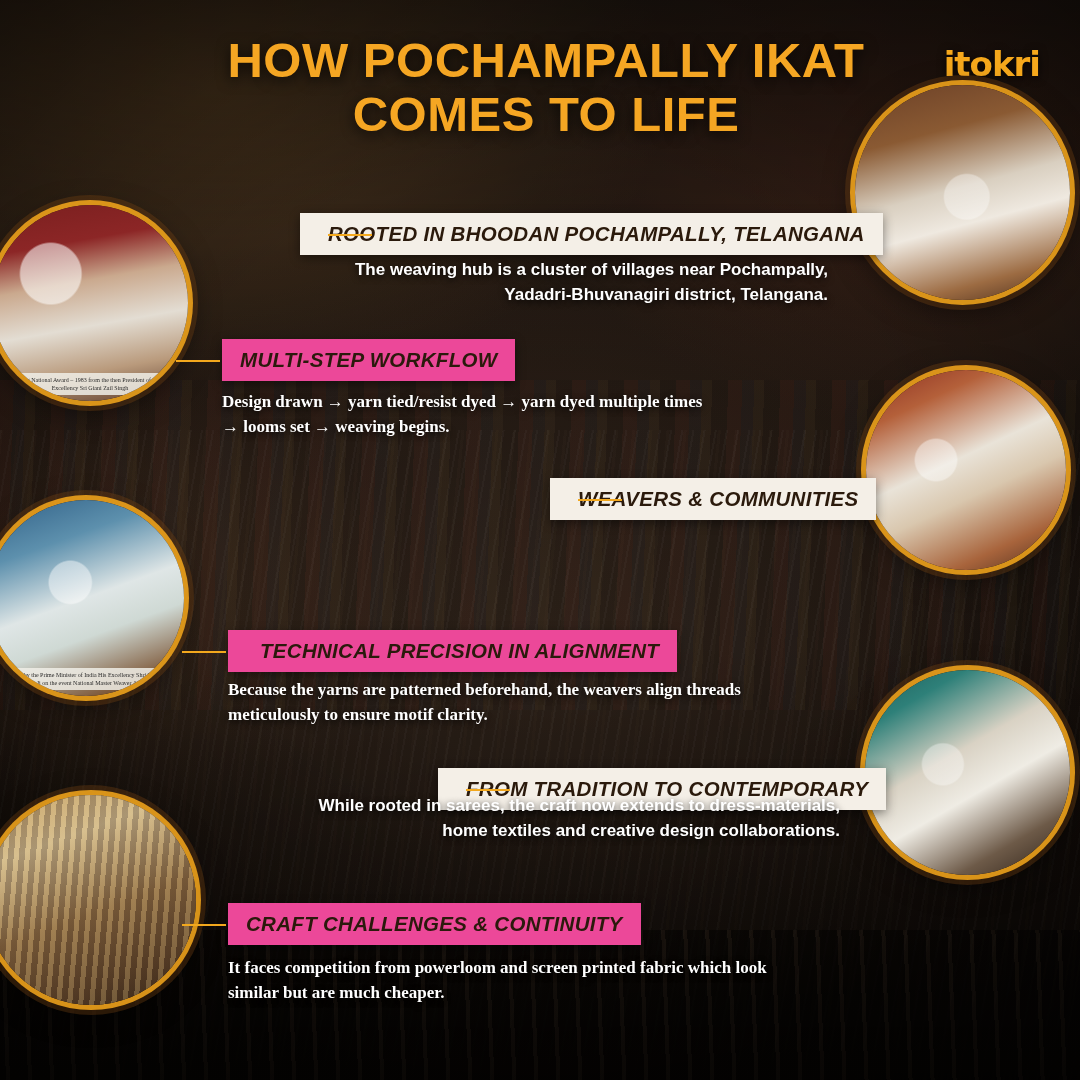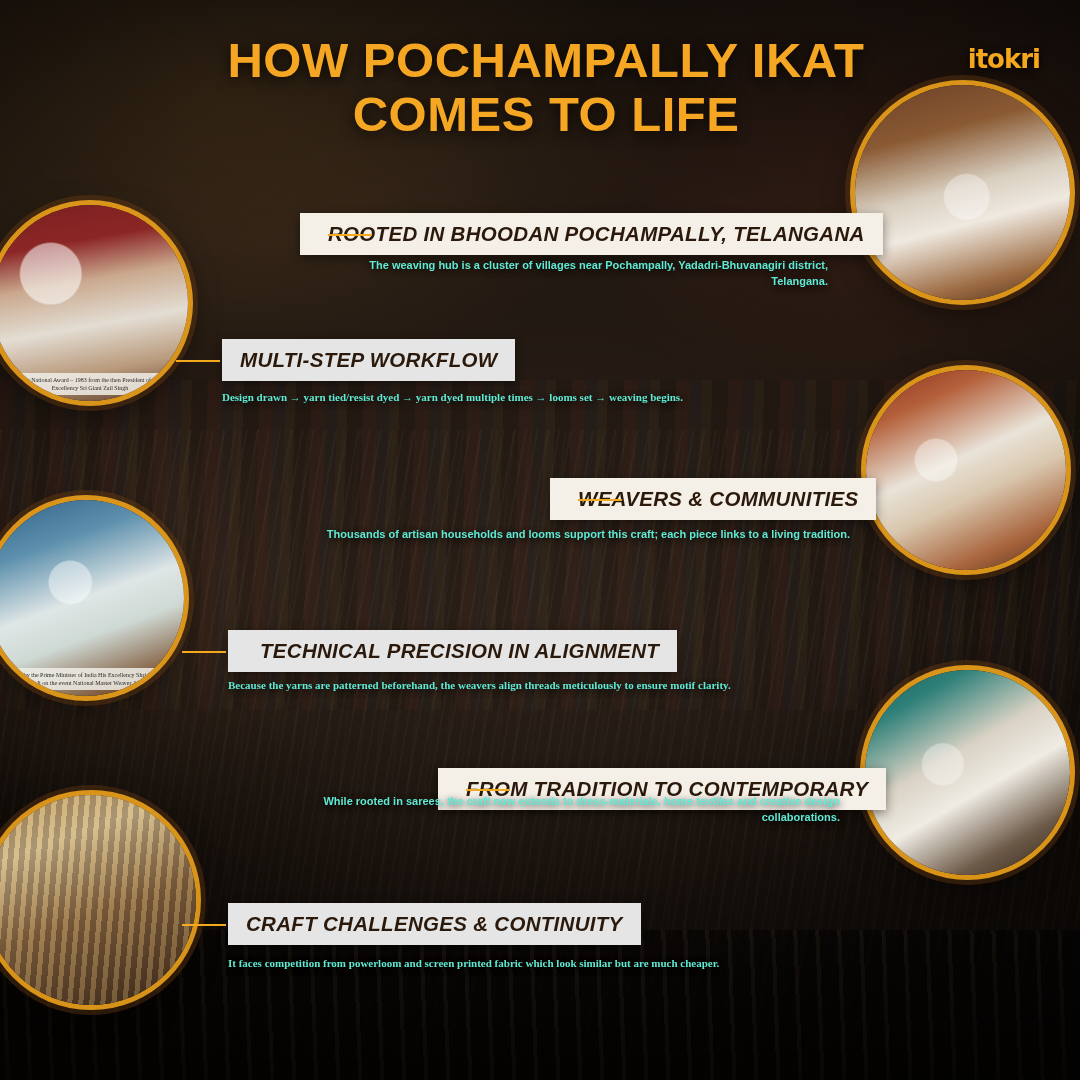--- a/index.html
+++ b/index.html
@@ -87,21 +87,21 @@
     letter-spacing: 0.5px;
     text-shadow: 0 3px 14px rgba(0,0,0,0.75);
     padding: 0 120px;
     box-sizing: border-box;
   }
   .brand {
     position: absolute;
     top: 44px;
     right: 40px;
     color: #F6A81C;
-    font-size: 26px;
+    font-size: 34px;
     font-weight: bold;
     letter-spacing: -1px;
     font-family: "DejaVu Sans", sans-serif;
     text-shadow: 0 2px 8px rgba(0,0,0,0.8);
   }
 
   
   .circle {
     position: absolute;
     border-radius: 50%;
@@ -166,35 +166,35 @@
     padding: 9px 18px;
     font-size: 20.5px;
     font-weight: bold;
     font-style: italic;
     letter-spacing: 0.3px;
     color: #2b1a0c;
     box-shadow: 0 3px 10px rgba(0,0,0,0.45);
     white-space: nowrap;
   }
   .label.cream { background: #F4EFE7; padding-left: 28px; }
-  .label.gold  { background: #e5e5e5; }
+  .label.gold  { background: #ec4899; }
   .label::before {
     content: "";
     position: absolute;
     top: 50%;
     width: 44px;
     height: 2px;
     background: #F3A81D;
   }
   .label.line-left::before  { left: -46px; }
 
   .body {
     position: absolute;
-    color: #5eead4;
-    font-size: 11px;
+    color: #ffffff;
+    font-size: 17px;
     font-weight: bold;
     line-height: 1.45;
     text-shadow: 0 2px 7px rgba(0,0,0,0.85);
   }
   .body.right { text-align: right; }
   .body.left  { text-align: left; font-family: Liberation Serif, serif; }
 </style>
 </head>
 <body>
 
@@ -238,21 +238,20 @@
     <div class="ph ph-loom"></div>
   </div>
 
   <div class="label cream" style="left:300px; top:213px;">ROOTED IN BHOODAN POCHAMPALLY, TELANGANA</div>
   <div class="body right" style="right:252px; top:258px; width:490px;">The weaving hub is a cluster of villages near Pochampally, Yadadri-Bhuvanagiri district, Telangana.</div>
 
   <div class="label gold line-left" style="left:222px; top:339px;">MULTI-STEP WORKFLOW</div>
   <div class="body left" style="left:222px; top:390px; width:500px;">Design drawn → yarn tied/resist dyed → yarn dyed multiple times → looms set → weaving begins.</div>
 
   <div class="label cream" style="left:550px; top:478px;">WEAVERS &amp; COMMUNITIES</div>
-  <div class="body right" style="right:230px; top:527px; width:540px;">Thousands of artisan households and looms support this craft; each piece links to a living tradition.</div>
 
   <div class="label gold line-left" style="left:228px; top:630px;padding-left:32px;">TECHNICAL PRECISION IN ALIGNMENT</div>
   <div class="body left" style="left:228px; top:678px; width:540px;">Because the yarns are patterned beforehand, the weavers align threads meticulously to ensure motif clarity.</div>
 
   <div class="label cream" style="left:438px; top:768px;">FROM TRADITION TO CONTEMPORARY</div>
   <div class="body right" style="right:240px; top:794px; width:545px;">While rooted in sarees, the craft now extends to dress-materials, home textiles and creative design collaborations.</div>
 
   <div class="label gold line-left" style="left:228px; top:903px;">CRAFT CHALLENGES &amp; CONTINUITY</div>
   <div class="body left" style="left:228px; top:956px; width:545px;">It faces competition from powerloom and screen printed fabric which look similar but are much cheaper.</div>
 

